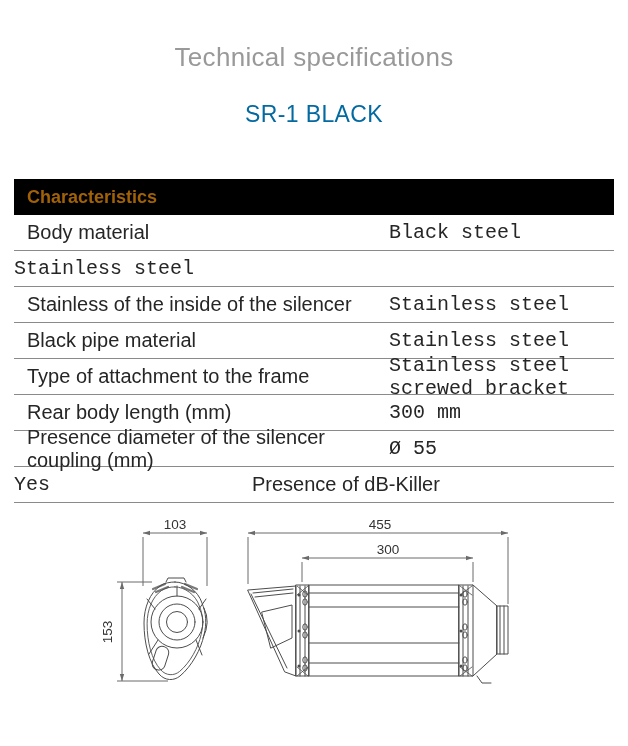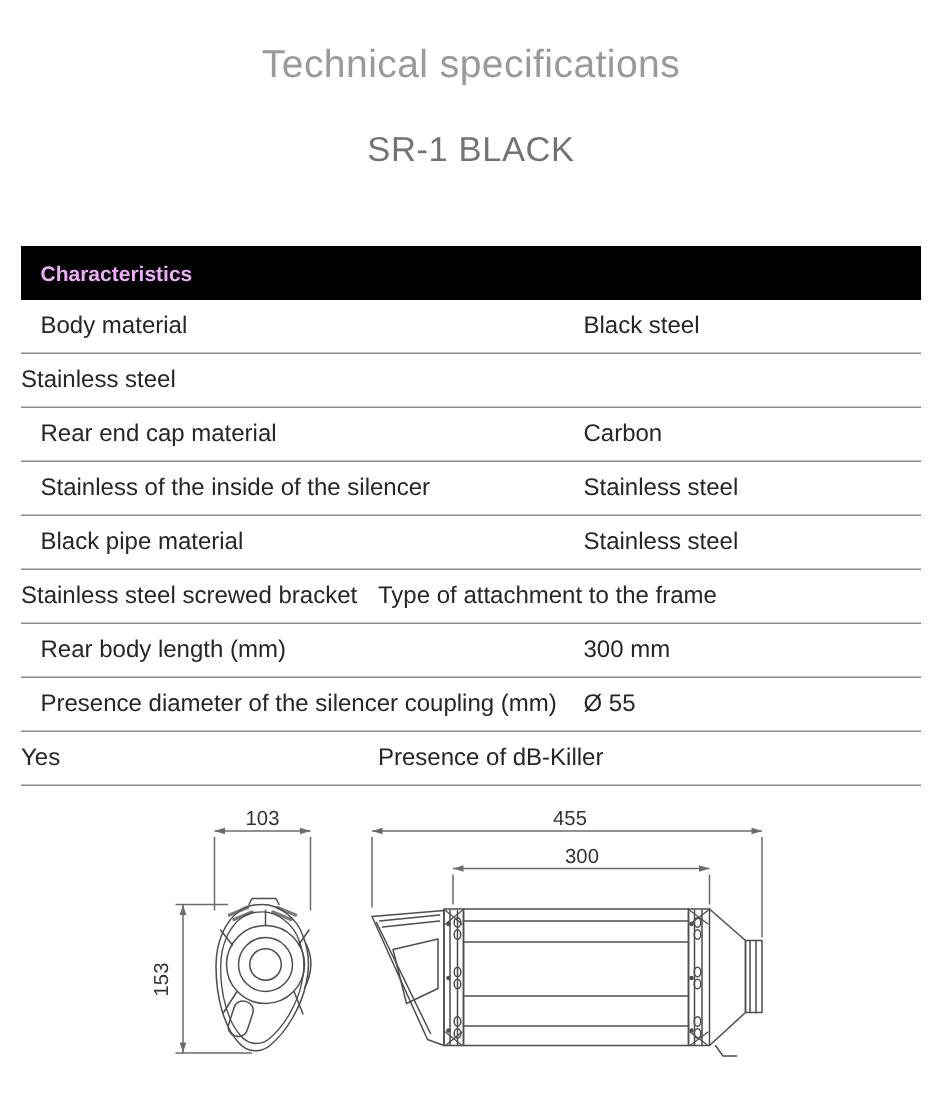--- a/index.html
+++ b/index.html
@@ -3,46 +3,46 @@
 <meta charset="utf-8">
 <style>
   html, body { margin: 0; padding: 0; }
   body {
     width: 628px; height: 746px;
     background: #ffffff;
     font-family: "Liberation Sans", "DejaVu Sans", sans-serif;
     color: #262626;
     overflow: hidden;
   }
-  .page { padding-top: 27px; }
+  .page { padding-top: 42px; }
   .title {
     margin: 0; text-align: center;
     font-size: 26px; line-height: 31px; font-weight: 400;
     color: #999999; letter-spacing: 0.3px;
   }
   .subtitle {
     margin: 28px 0 0; text-align: center;
     font-size: 23px; line-height: 27px; font-weight: 400;
-    color: #737373; letter-spacing: 0.4px;
+    color: #0369a1; letter-spacing: 0.4px;
   }
   .spec-table { margin: 51px 14px 0 14px; }
   .thead {
-    background: #000000; color: #f0abfc;
+    background: #000000; color: #a16207;
     height: 36px; line-height: 36px;
-    font-size: 14px; font-weight: 700;
+    font-size: 18px; font-weight: 700;
     padding-left: 13px; box-sizing: border-box;
   }
   .row {
     display: flex; align-items: center;
     height: 36px; box-sizing: border-box;
     border-bottom: 1px solid #8a8a8a;
-    font-size: 16px; color: #262626;
+    font-size: 20px; color: #262626;
   }
   .cell.label { width: 375px; padding-left: 13px; box-sizing: border-box; flex: none; }
-  .cell.value { flex: 1; }
+  .cell.value { flex: 1; font-family: Liberation Mono, monospace; }
   .drawing { display: block; margin-top: 13px; }
 </style>
 </head>
 <body>
 
 <div class="page">
 
   <div class="title">Technical specifications</div>
   <div class="subtitle">SR-1 BLACK</div>
 
@@ -50,34 +50,30 @@
     <div class="thead">Characteristics</div>
 
     <div class="row">
       <div class="cell label">Body material</div>
       <div class="cell value">Black steel</div>
     </div>
     <div class="row">
       <div class="cell value">Stainless steel</div>
     </div>
     <div class="row">
-      <div class="cell label">Rear end cap material</div>
-      <div class="cell value">Carbon</div>
-    </div>
-    <div class="row">
       <div class="cell label">Stainless of the inside of the silencer</div>
       <div class="cell value">Stainless steel</div>
     </div>
     <div class="row">
       <div class="cell label">Black pipe material</div>
       <div class="cell value">Stainless steel</div>
     </div>
     <div class="row">
+      <div class="cell label">Type of attachment to the frame</div>
       <div class="cell value">Stainless steel screwed bracket</div>
-      <div class="cell label">Type of attachment to the frame</div>
     </div>
     <div class="row">
       <div class="cell label">Rear body length (mm)</div>
       <div class="cell value">300 mm</div>
     </div>
     <div class="row">
       <div class="cell label">Presence diameter of the silencer coupling (mm)</div>
       <div class="cell value">Ø 55</div>
     </div>
     <div class="row">

